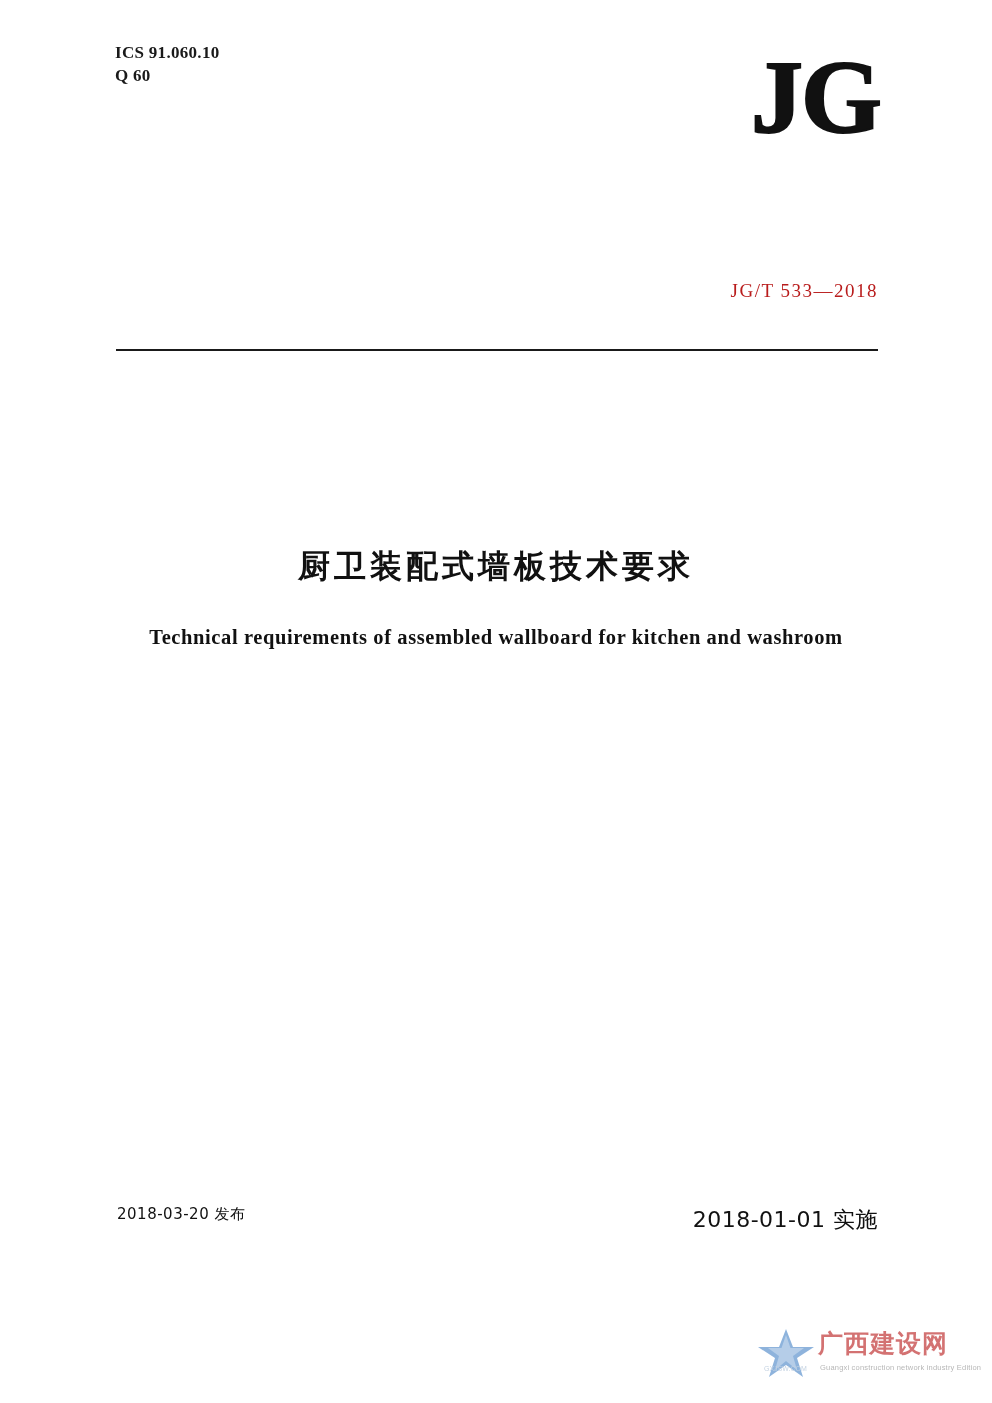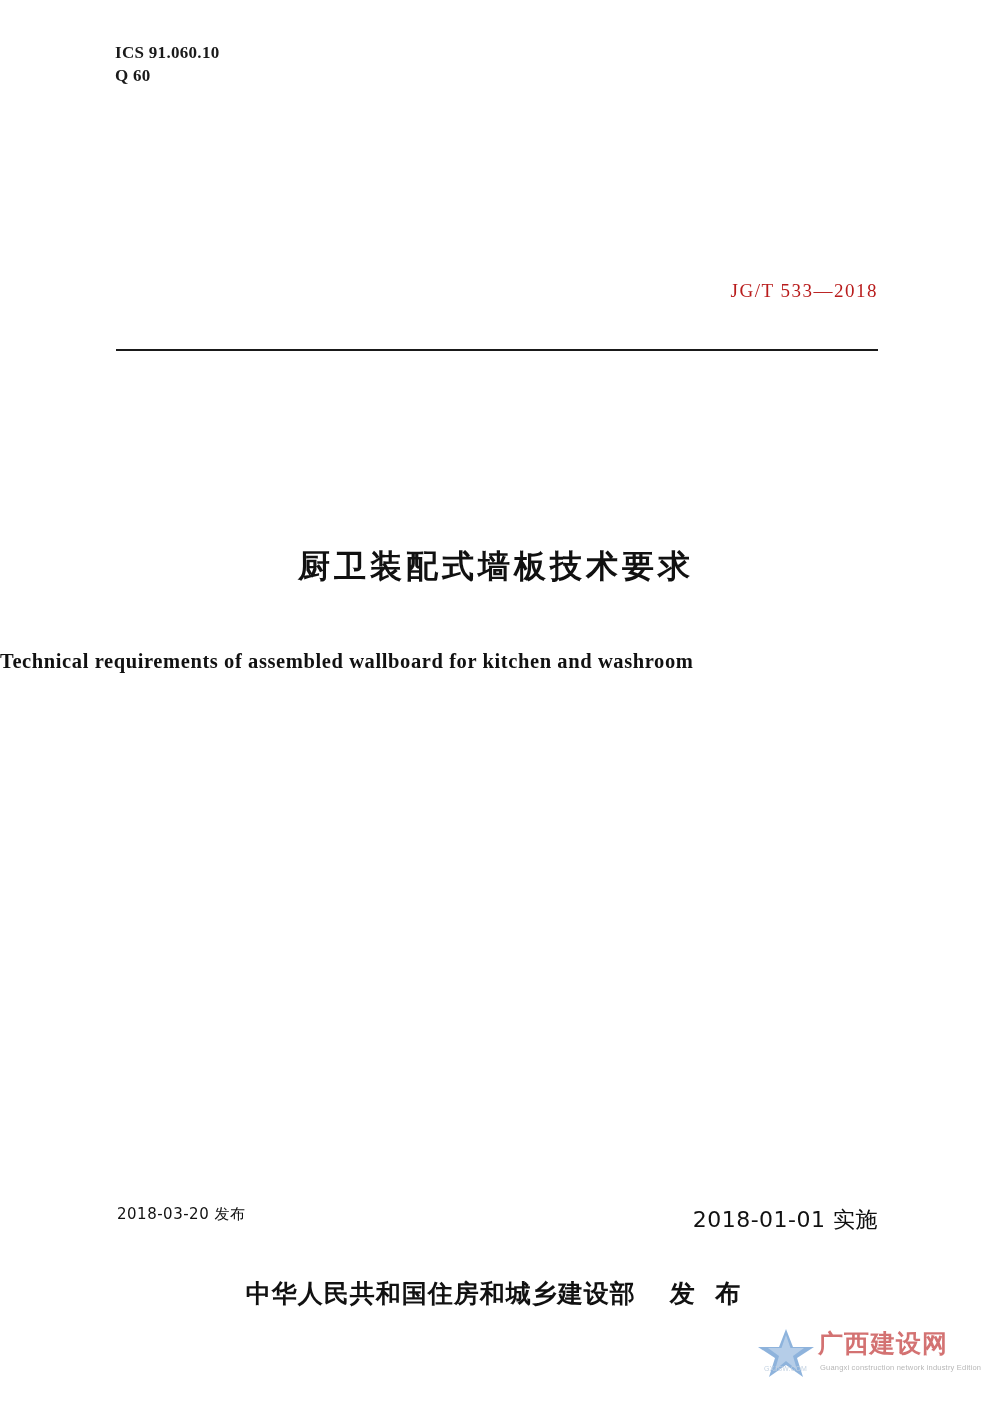--- a/index.html
+++ b/index.html
@@ -91,27 +91,26 @@
     font-size: 32px;
     letter-spacing: 4px;
     color: #111111;
     margin-top: 12px;
   }
   .doc-title-en {
     position: absolute;
     left: 0;
     right: 0;
     top: 626px;
-    text-align: left;
+    text-align: center;
     font-family: "Liberation Serif", serif;
     font-weight: bold;
     font-size: 20.5px;
     letter-spacing: 0.6px;
     color: #111111;
-    margin-top: 24px;
   }
 
   
   .issue-date {
     position: absolute;
     left: 117px;
     top: 1205px;
     font-family: "DejaVu Sans", sans-serif;
     font-size: 15px;
     letter-spacing: 0.5px;
@@ -195,35 +194,33 @@
 </head>
 <body>
 
 <div class="page">
 
   <div class="ics-block">
     <div>ICS 91.060.10</div>
     <div>Q 60</div>
   </div>
 
+  <div class="jg-logo">JG</div>
 
 
   <div class="std-number">JG/T 533—2018</div>
 
   <div class="rule"></div>
 
   <div class="doc-title-cn">厨卫装配式墙板技术要求</div>
   <div class="doc-title-en">Technical requirements of assembled wallboard for kitchen and washroom</div>
 
   <div class="issue-date">2018-03-20 发布</div>
   <div class="effective-date">2018-01-01 实施</div>
 
-  <div class="publisher">
-    <span>中华人民共和国住房和城乡建设部</span><span class="pub-word">发 布</span>
-  </div>
 
   <div class="watermark">
     <svg class="wm-star" viewBox="0 0 62 52" aria-hidden="true">
       <path d="M30 2 L37 20 L58 20 L41 31 L47 50 L30 38 L13 50 L19 31 L2 20 L23 20 Z" fill="#4a86c8"></path>
       <path d="M30 8 L34.5 21 L48 21 L37 29 L41 43 L30 34 L19 43 L23 29 L12 21 L25.5 21 Z" fill="#ffffff" opacity="0.35"></path>
     </svg>
     <div class="wm-text-cn">广西建设网</div>
     <div class="wm-text-en">Guangxi construction network industry Edition</div>
     <div class="wm-sub">GXJSW.COM</div>
   </div>

